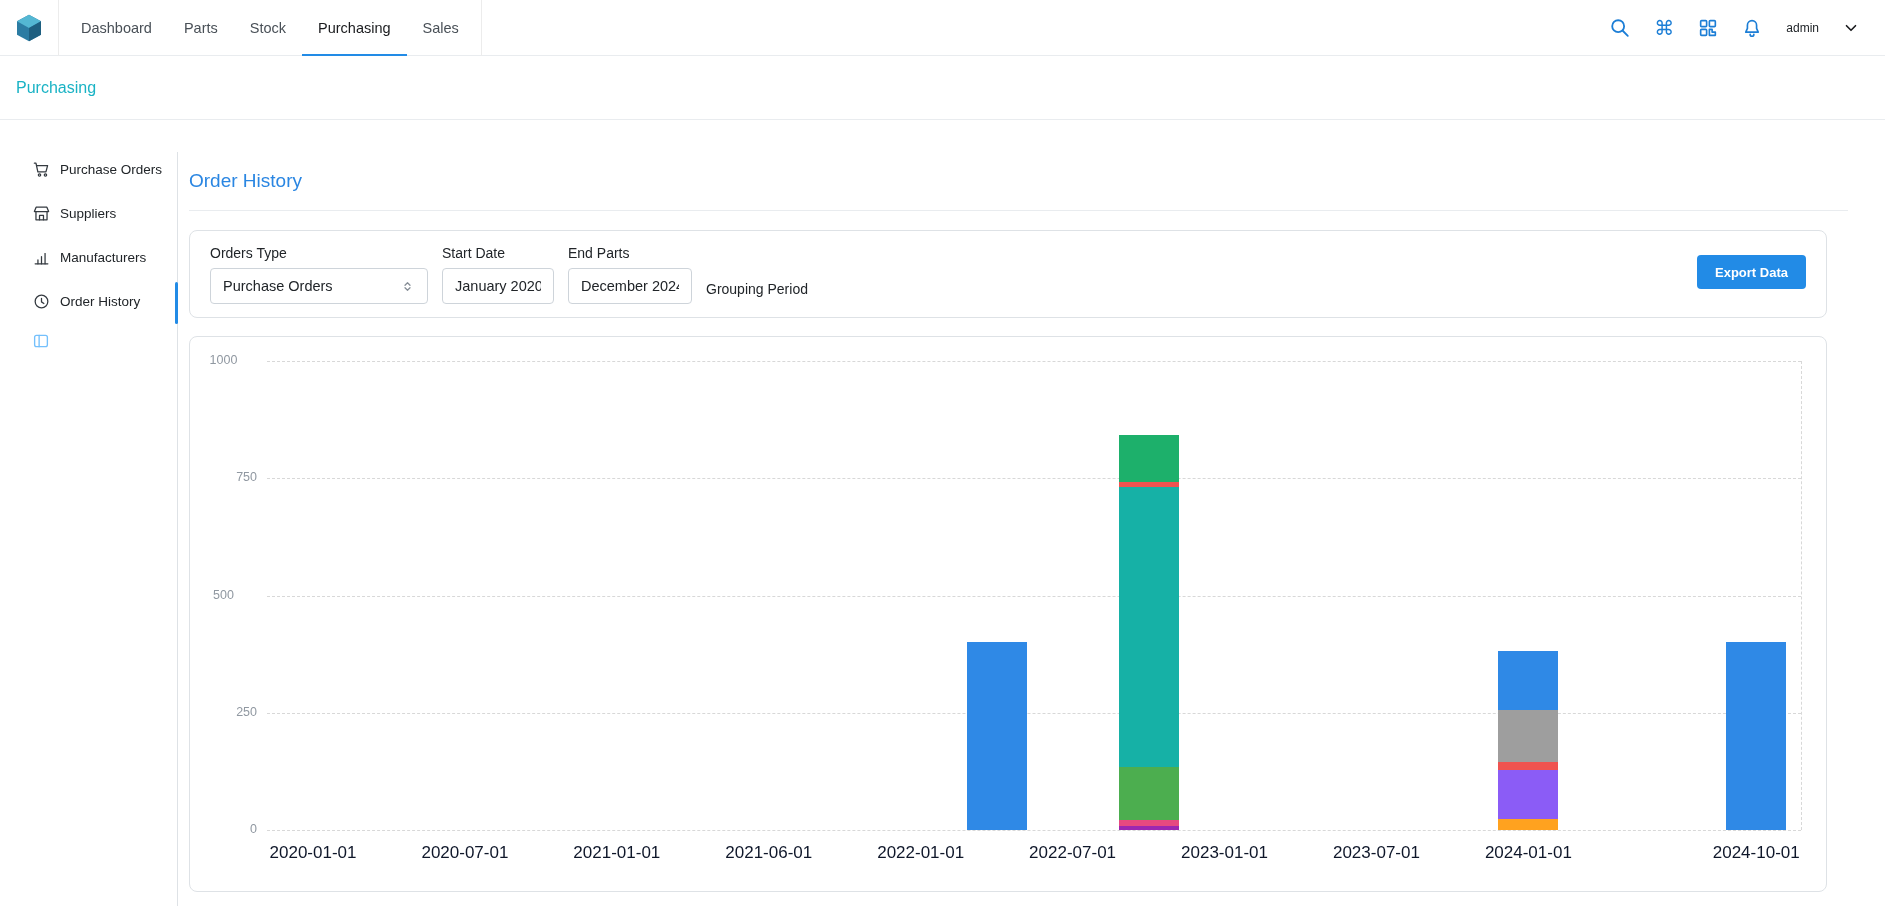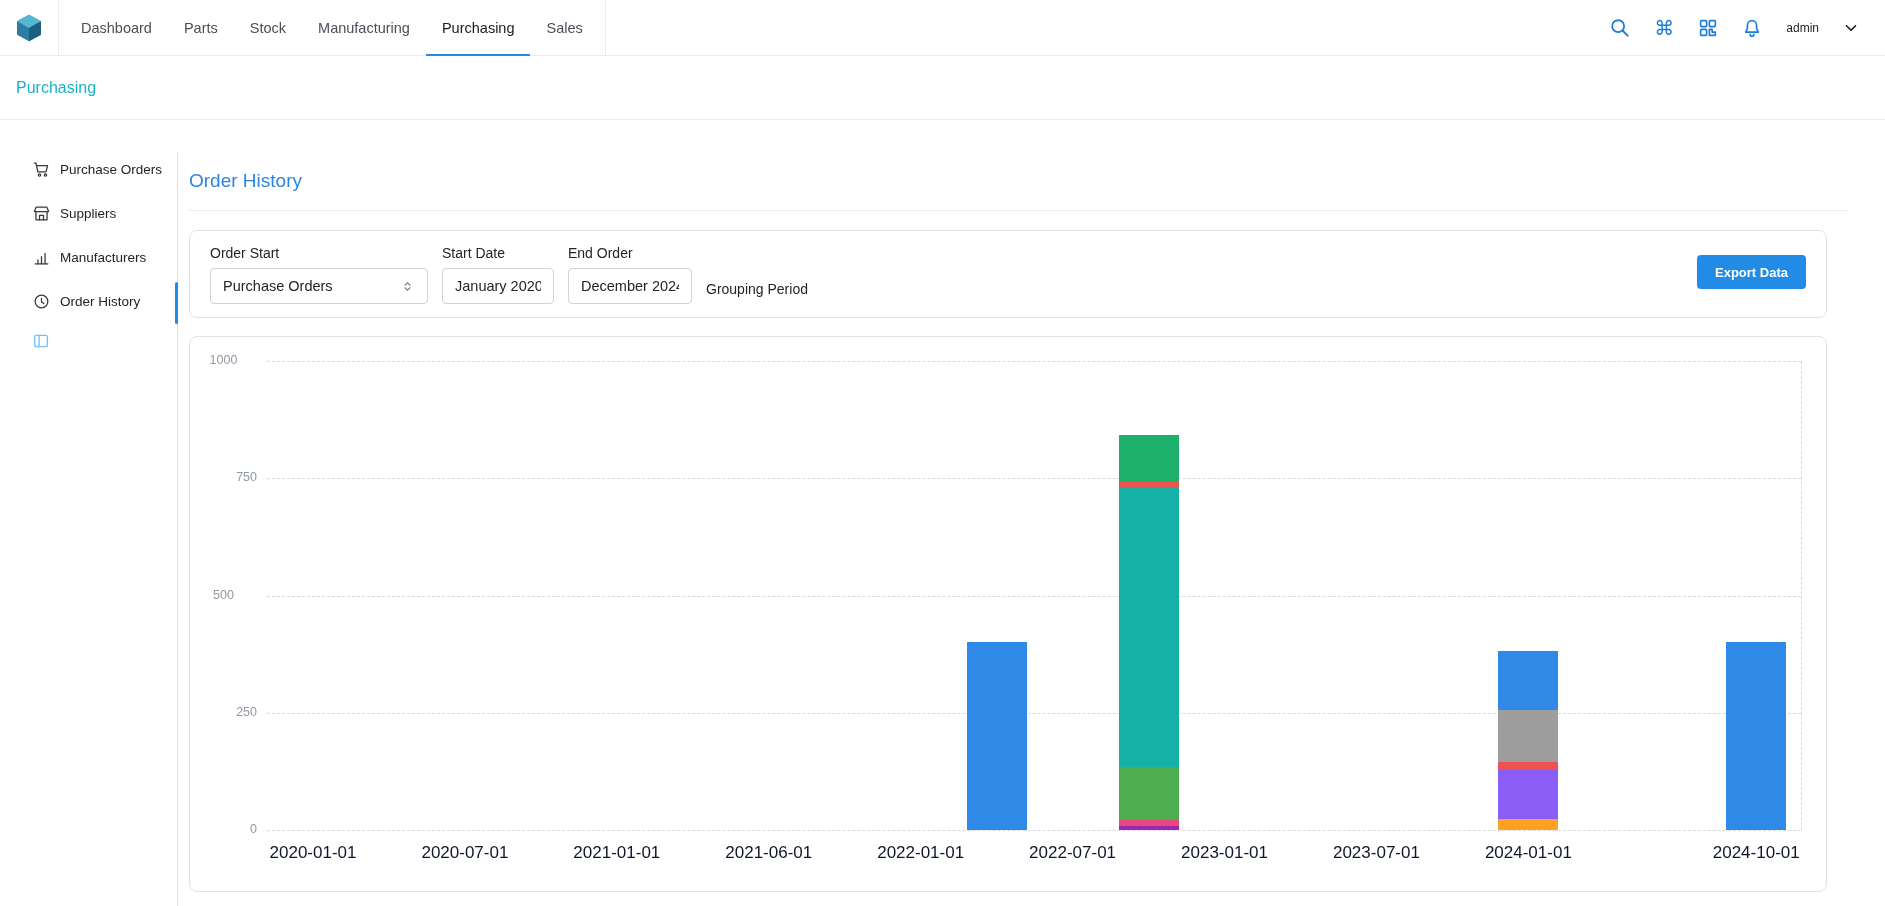--- a/index.html
+++ b/index.html
@@ -72,21 +72,20 @@
     <svg width="32" height="32" viewBox="0 0 24 24">
       <path fill="#2c7ca3" d="M12 2 L21 7 V17 L12 22 L3 17 V7 Z"></path>
       <path fill="#54b7d3" d="M12 2 L21 7 L12 12 L3 7 Z"></path>
       <path fill="#1e5f80" d="M12 12 L21 7 V17 L12 22 Z"></path>
     </svg>
   </div>
   <nav class="tabs">
     <div class="tab">Dashboard</div>
     <div class="tab">Parts</div>
     <div class="tab">Stock</div>
-    <div class="tab">Manufacturing</div>
     <div class="tab active">Purchasing</div>
     <div class="tab">Sales</div>
   </nav>
   <div class="nav-right">
     <div class="nav-icon">
       <svg class="stroke-ic" width="22" height="22" viewBox="0 0 24 24" stroke="#1c7ed6" stroke-width="2">
         <circle cx="10" cy="10" r="6.5"></circle>
           <line x1="15" y1="15" x2="20.5" y2="20.5"></line>
       </svg>
     </div>
@@ -162,37 +161,37 @@
     <line x1="9.5" y1="4.5" x2="9.5" y2="19.5"></line>
   </svg>
 </div>
 
 <main class="main">
   <h1 class="page-title">Order History</h1>
   <hr class="title-divider">
 
   <div class="filter-card">
     <div class="field">
-      <span class="field-label">Order Start</span>
+      <span class="field-label">Orders Type</span>
       <div class="select-box w-ordertype">
         <span>Purchase Orders</span>
         <svg class="stroke-ic" width="15" height="15" viewBox="0 0 24 24" stroke="#868e96" stroke-width="2">
           <polyline points="8,10 12,6 16,10"></polyline>
             <polyline points="8,14 12,18 16,14"></polyline>
         </svg>
       </div>
     </div>
     <div class="field">
       <span class="field-label">Start Date</span>
       <div class="w-start">
         <input class="date-input" type="text" readonly="" value="January 2020" style="">
       </div>
     </div>
     <div class="field">
-      <span class="field-label">End Order</span>
+      <span class="field-label">End Parts</span>
       <div class="w-end">
         <input class="date-input" type="text" readonly="" value="December 2024" style="">
       </div>
     </div>
     <div class="field">
       <span class="field-label">Grouping Period</span>
     </div>
     <button class="export-btn">Export Data</button>
   </div>
 

